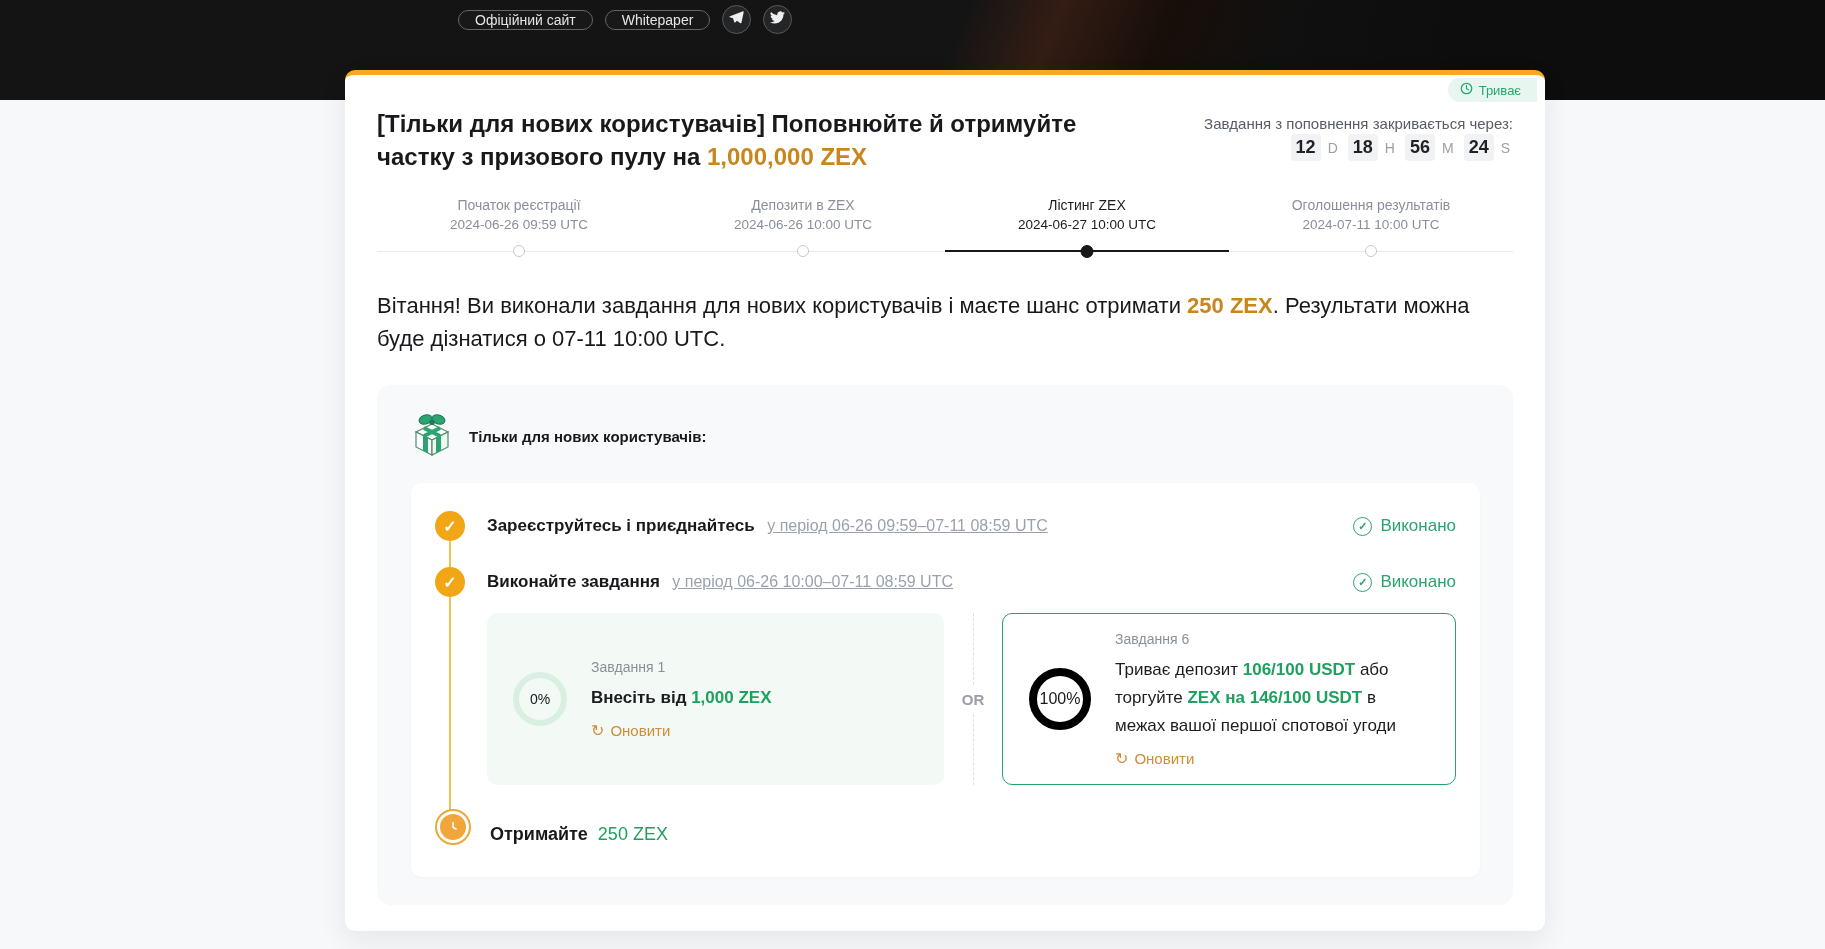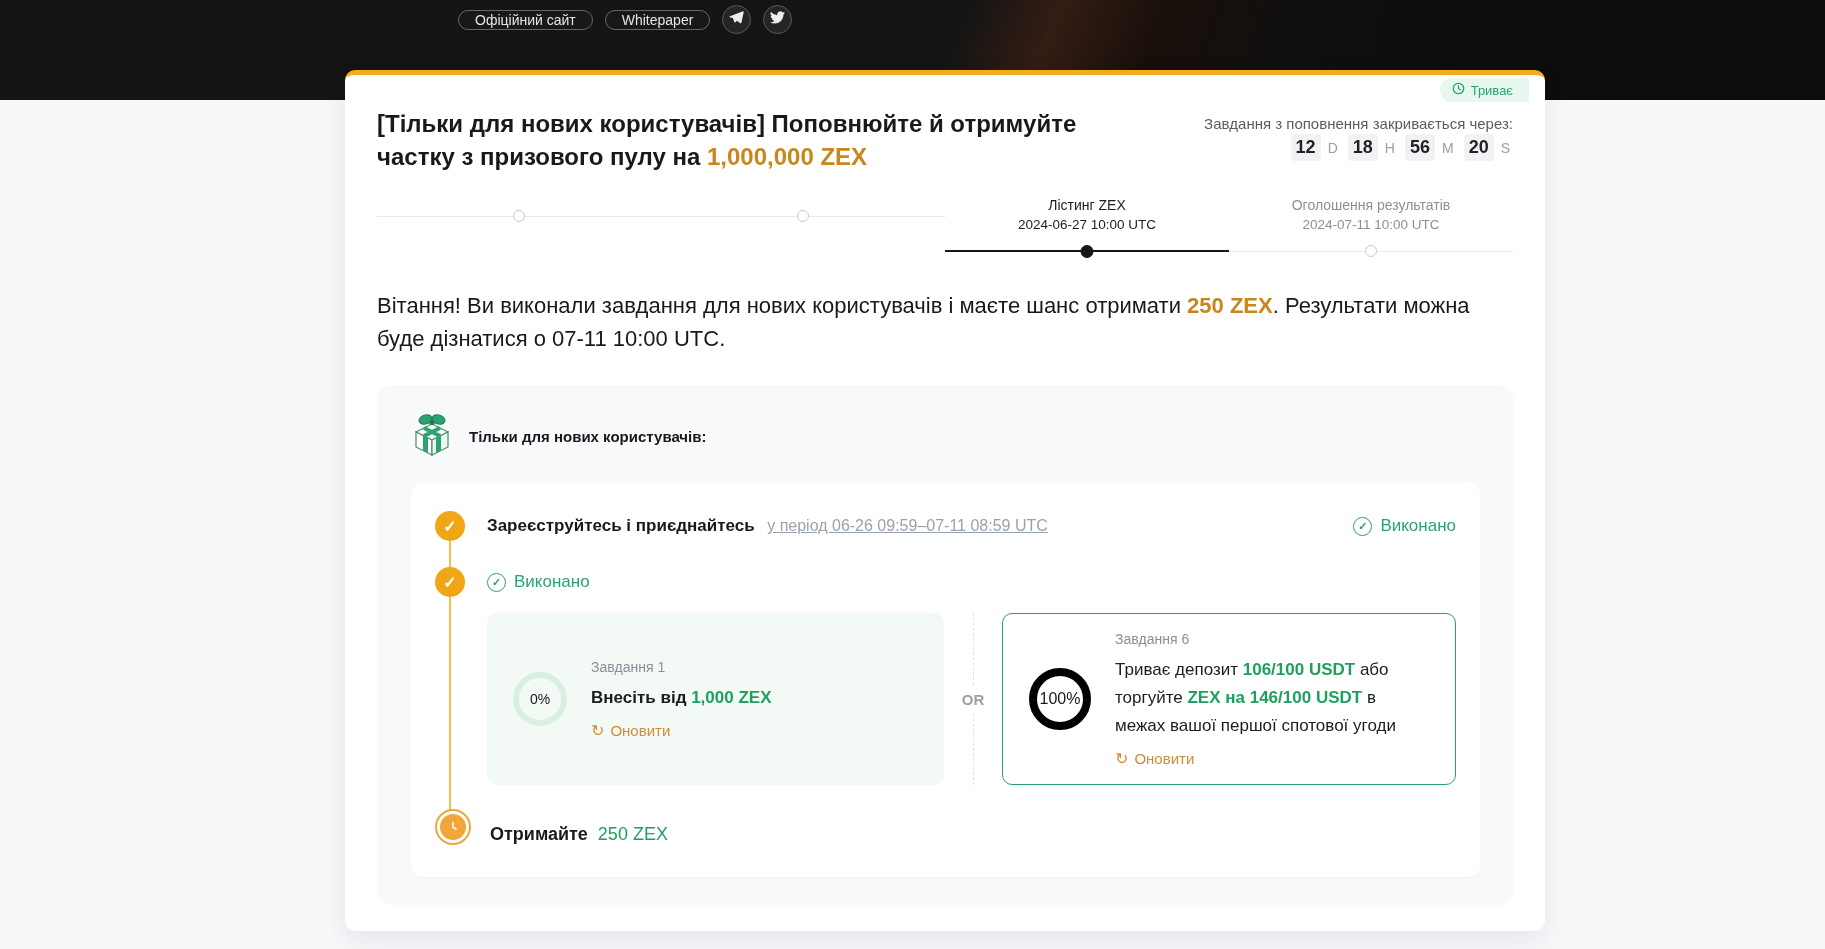--- a/index.html
+++ b/index.html
@@ -17,21 +17,21 @@
     border:1px solid #63676c; border-radius:15px; color:#e3e5e7; font-size:14px;
     background:rgba(255,255,255,0.02); cursor:pointer; white-space:nowrap; }
   .icon-circle { width:29px; height:29px; border-radius:50%; border:1px solid #565a5e;
     background:#232527; display:flex; align-items:center; justify-content:center; cursor:pointer; }
   .icon-circle svg { width:15px; height:15px; fill:#eceeef; }
 
   
   .main-card { position:absolute; left:345px; top:70px; width:1200px; height:861px;
     background:#fff; border-radius:10px; border-top:5px solid #f5ab1e;
     box-shadow:0 10px 28px rgba(20,30,40,.08); }
-  .status-badge { position:absolute; top:3px; right:16px; display:flex; align-items:center; gap:6px;
+  .status-badge { position:absolute; top:3px; right:8px; display:flex; align-items:center; gap:6px;
     background:#e7f6ee; color:#2ba471; font-size:13px; padding:4px 16px 4px 12px;
     border-radius:12px 0 0 12px; }
   .status-badge svg { width:13px; height:13px; }
 
   .card-inner { padding:32px 32px 0 32px; }
 
   
   .head-row { display:flex; justify-content:space-between; }
   .page-title { width:700px; font-size:24px; font-weight:bold; color:#17191c; line-height:33px; }
   .page-title .hl { color:#c8861d; }
@@ -150,34 +150,42 @@
 
       <div class="countdown">
         <div class="cd-label">Завдання з поповнення закривається через:</div>
         <div class="cd-row">
           <span class="cd-num">12</span>
           <span class="cd-unit">D</span>
           <span class="cd-num">18</span>
           <span class="cd-unit">H</span>
           <span class="cd-num">56</span>
           <span class="cd-unit">M</span>
-          <span class="cd-num">20</span>
+          <span class="cd-num">24</span>
           <span class="cd-unit">S</span>
         </div>
       </div>
     </div>
 
     <div class="timeline">
       <div class="tl-step">
+        <div class="tl-texts">
+          <div class="tl-label">Початок реєстрації</div>
+          <div class="tl-date">2024-06-26 09:59 UTC</div>
+        </div>
         <div class="tl-track">
             <div class="tl-line"></div>
             <div class="tl-dot"></div>
           </div>
       </div>
       <div class="tl-step">
+        <div class="tl-texts">
+          <div class="tl-label">Депозити в ZEX</div>
+          <div class="tl-date">2024-06-26 10:00 UTC</div>
+        </div>
         <div class="tl-track">
             <div class="tl-line"></div>
             <div class="tl-dot"></div>
           </div>
       </div>
       <div class="tl-step active">
         <div class="tl-texts">
           <div class="tl-label">Лістинг ZEX</div>
           <div class="tl-date">2024-06-27 10:00 UTC</div>
         </div>
@@ -228,20 +236,24 @@
             <span class="trow-period">у період 06-26 09:59–07-11 08:59 UTC</span>
           </div>
           <div class="done">
             <span class="done-ic">✓</span>
             <span>Виконано</span>
           </div>
         </div>
 
         <div class="trow r2">
           <div class="check">✓</div>
+          <div class="trow-main">
+            <span class="trow-title">Виконайте завдання</span>
+            <span class="trow-period">у період 06-26 10:00–07-11 08:59 UTC</span>
+          </div>
           <div class="done">
             <span class="done-ic">✓</span>
             <span>Виконано</span>
           </div>
         </div>
 
         <div class="boxes-row">
           <div class="tbox left">
             <div class="ring r0">
               <span>0%</span>

